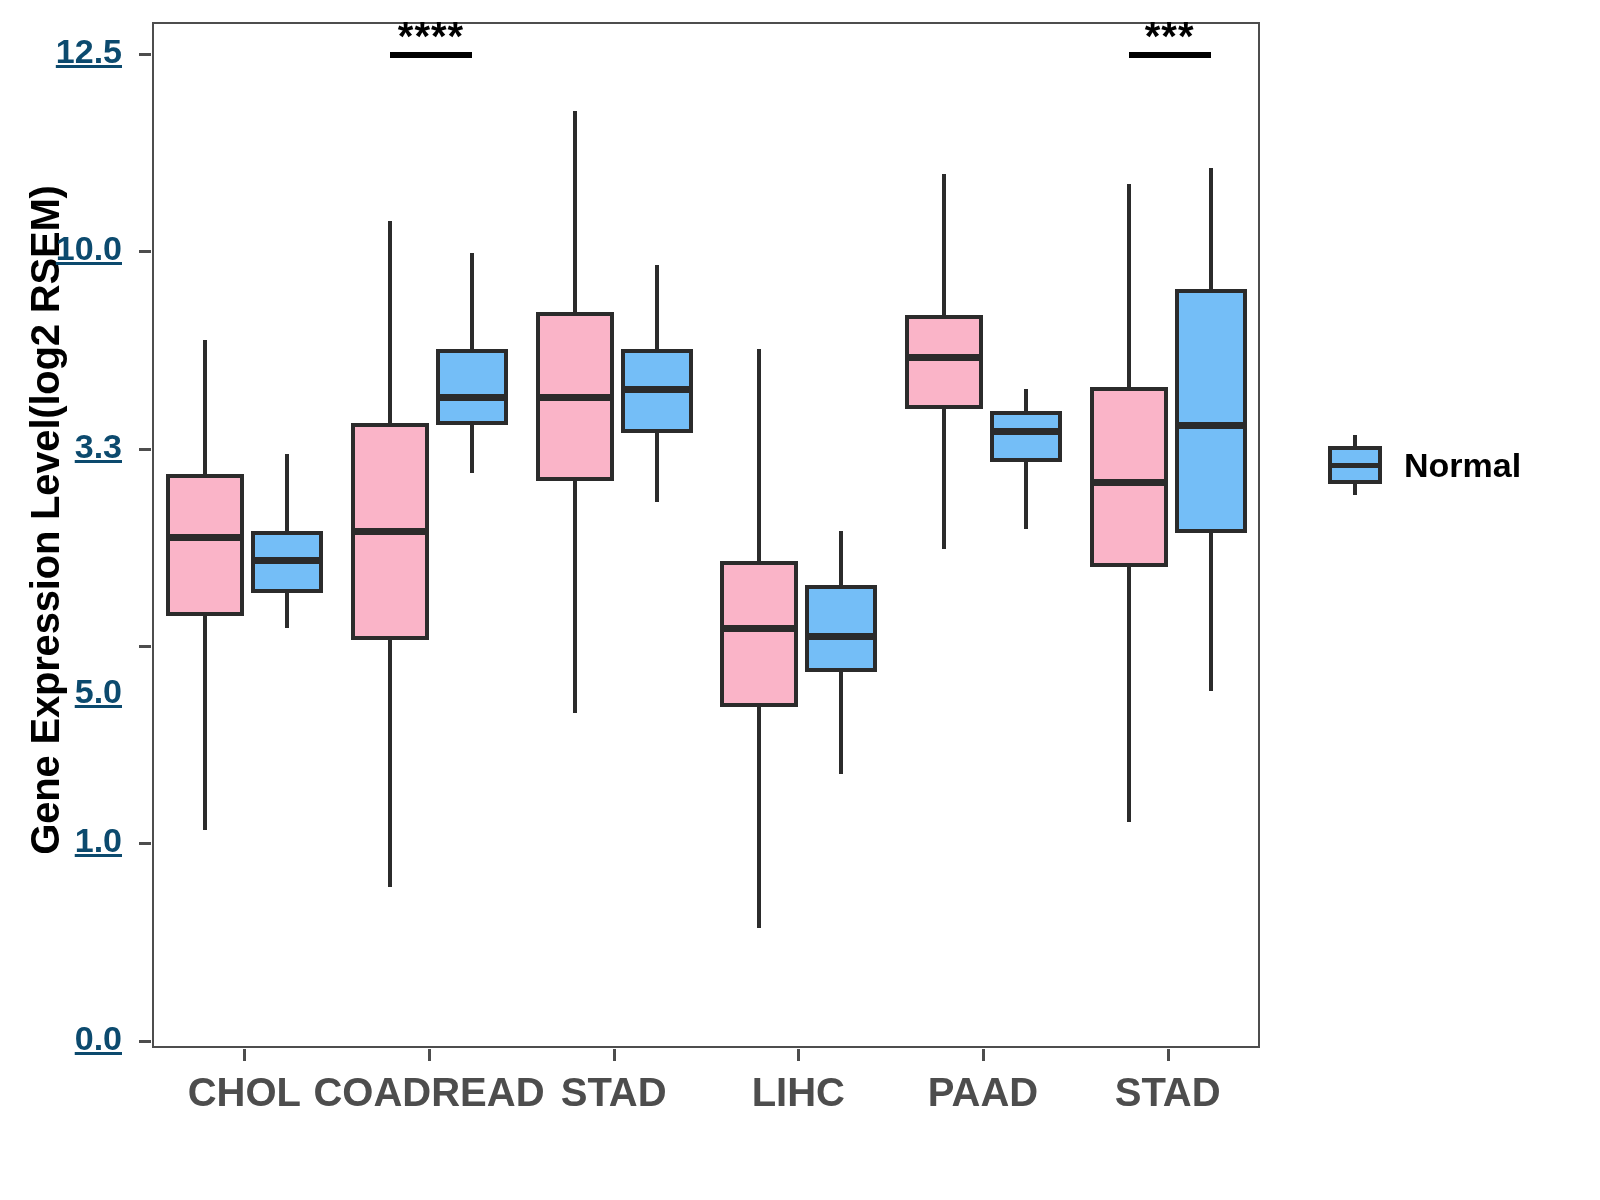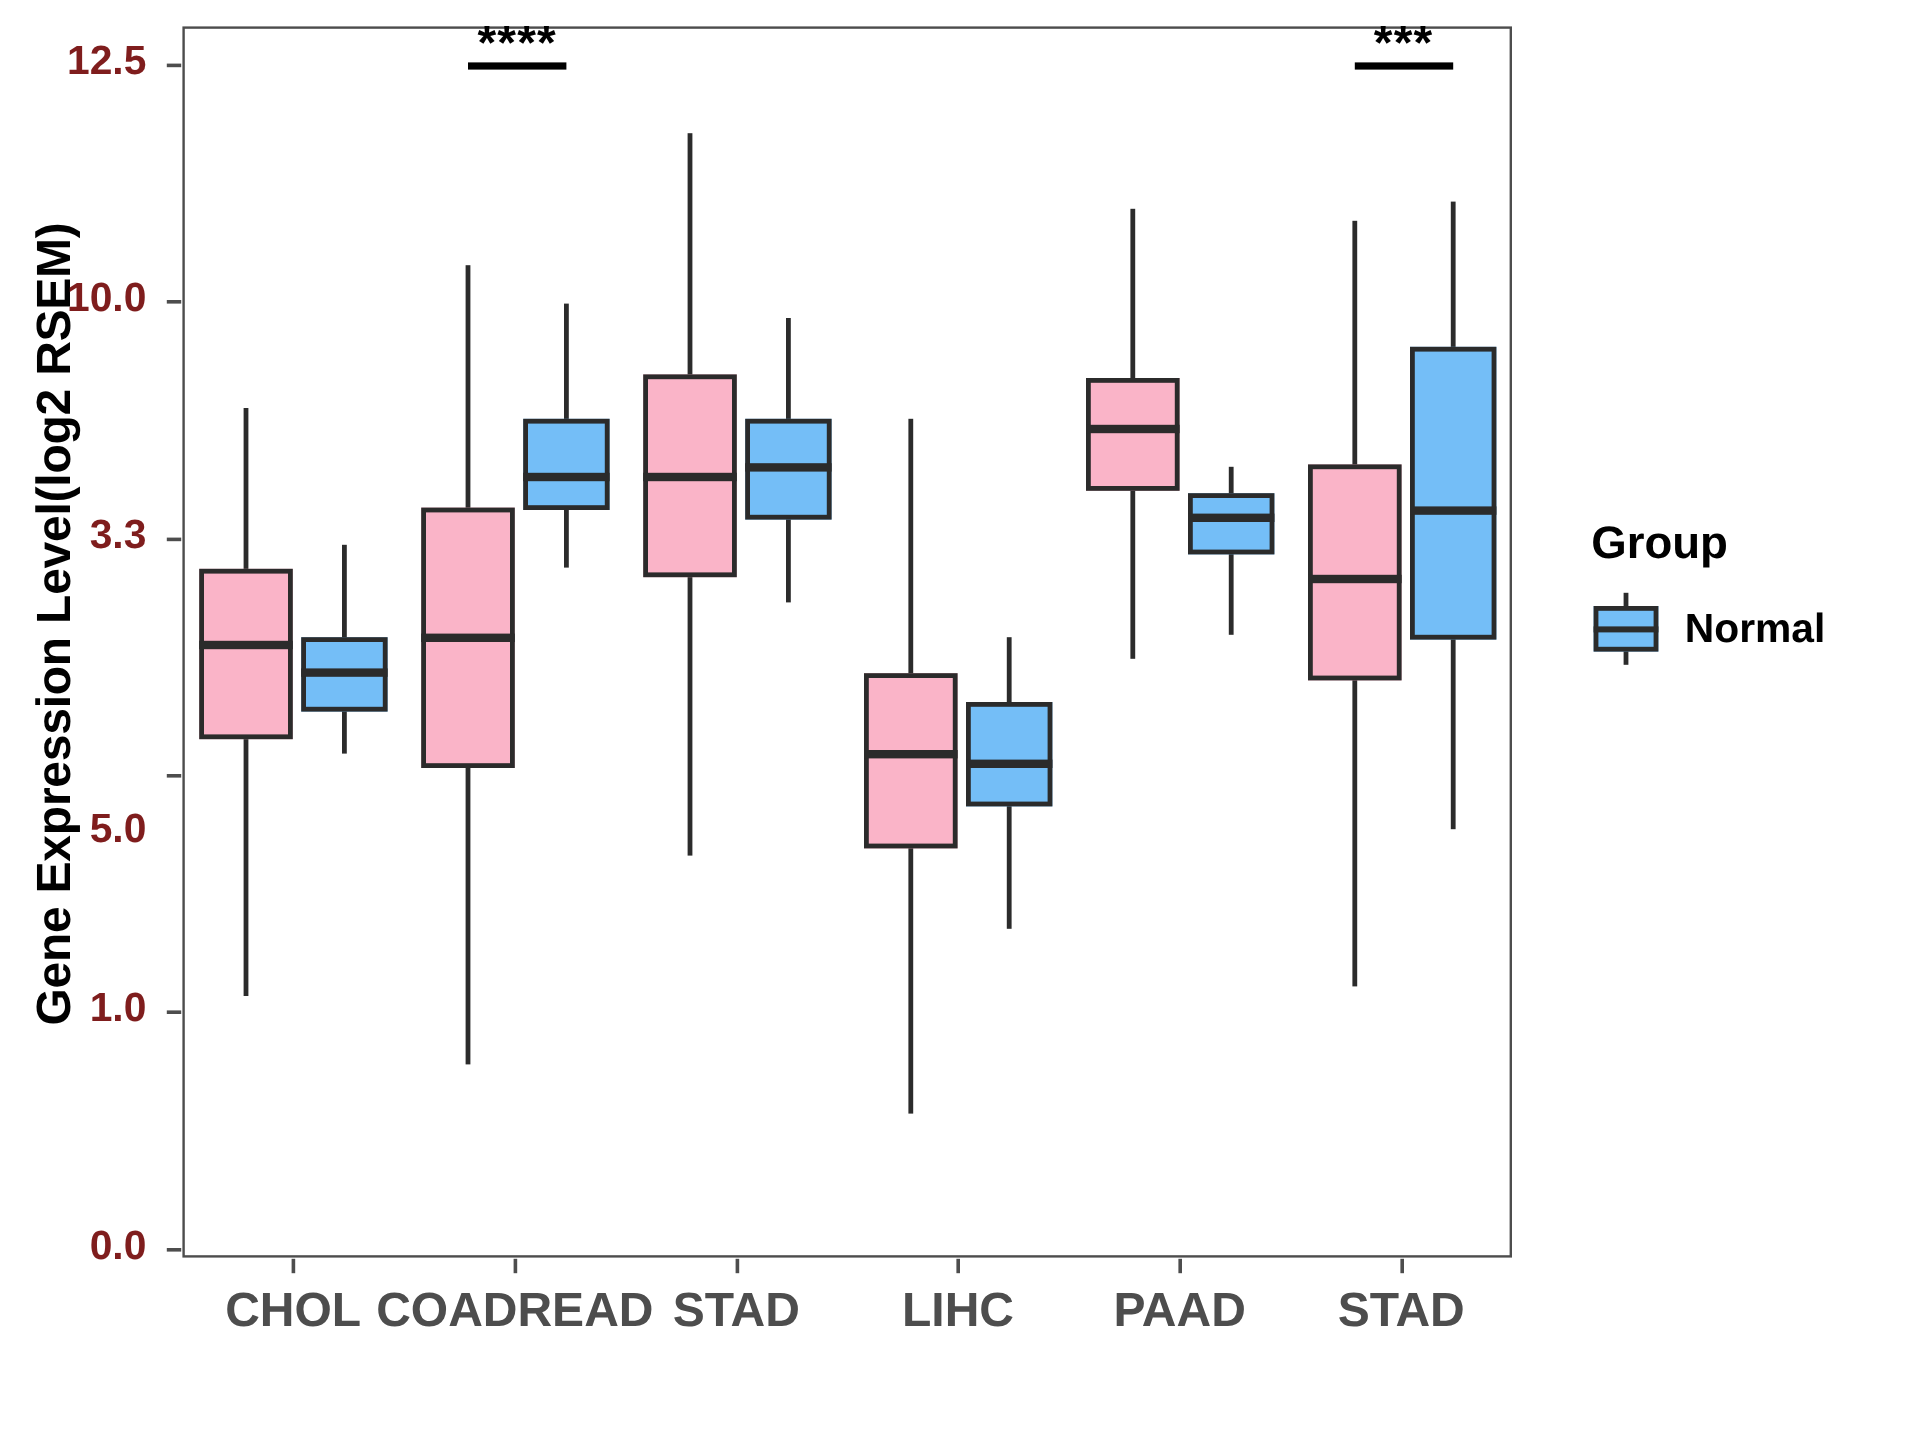--- a/index.html
+++ b/index.html
@@ -37,23 +37,24 @@
     border: 2px solid #4d4d4d;
   }
   #plot-area {
     position: absolute; inset: 0;
     overflow: visible;
   }
   
   .ytick-label {
     position: absolute;
     right: 1600px;  
-    font-size: 34px; font-weight: bold; color: #7f1d1d;
+    font-size: 34px; font-weight: bold; color: #0c4a6e;
     text-align: right;
     white-space: nowrap;
+    text-decoration: underline;
   }
   .ytick-mark {
     position: absolute;
     width: 12px; height: 3px;
     background: #4d4d4d;
   }
   
   .xtick-mark {
     position: absolute;
     width: 3px; height: 12px;
@@ -216,21 +217,20 @@
       <div class="xtick-label" style="left: 613.667px; top: 1070px;">STAD</div>
       <div class="xtick-mark" style="left: 797.333px; top: 1049px;"></div>
       <div class="xtick-label" style="left: 798.333px; top: 1070px;">LIHC</div>
       <div class="xtick-mark" style="left: 982px; top: 1049px;"></div>
       <div class="xtick-label" style="left: 983px; top: 1070px;">PAAD</div>
       <div class="xtick-mark" style="left: 1166.67px; top: 1049px;"></div>
       <div class="xtick-label" style="left: 1167.67px; top: 1070px; text-align: right;">STAD</div>
     </div>
 
   <div id="legend">
-    <div id="legend-title">Group</div>
     <div id="legend-items">
         <div class="legend-row">
           <div class="legend-key">
             <div class="lk-whisk"></div>
             <div class="lk-box" style="background:#74bef7"></div>
             <div class="lk-med"></div>
           </div>
           <div class="legend-label">Normal</div>
         </div>
       </div>

